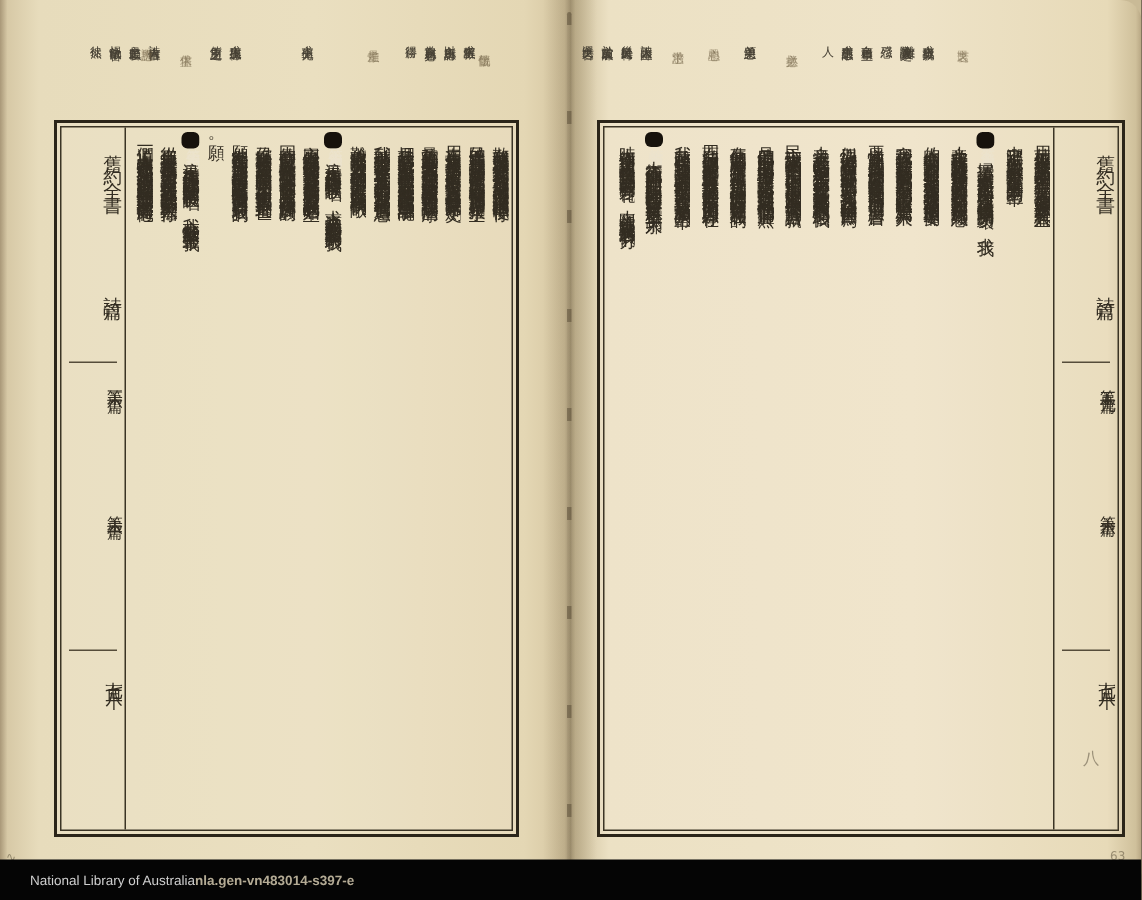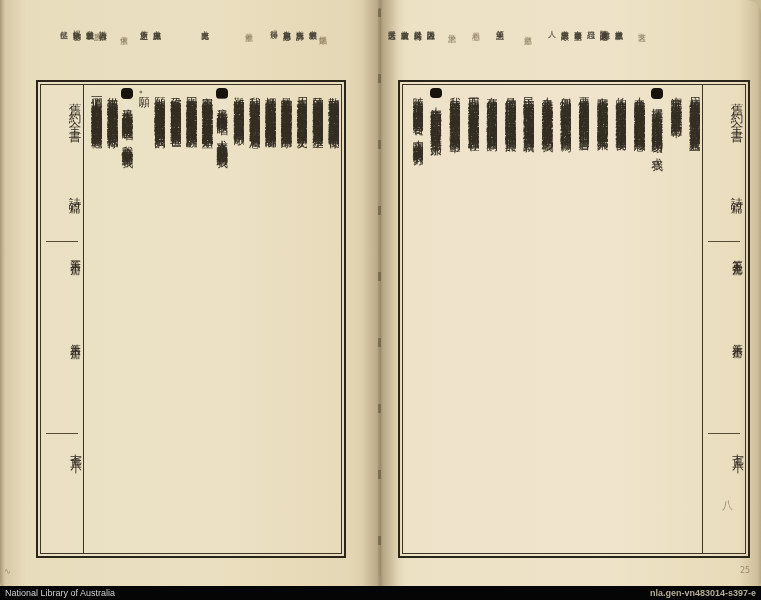--- a/index.html
+++ b/index.html
@@ -46,22 +46,22 @@
   
   .ag{position:absolute;top:24px;height:56px;display:flex;flex-direction:row-reverse;}
   .acol{writing-mode:vertical-rl;text-orientation:upright;font-size:8px;line-height:11px;
         letter-spacing:.5px;color:#464034;margin-left:2px;}
   .lp-g1{left:266px}.lp-g2{left:197px}.lp-g3{left:136px}.lp-g4{left:56px}
   .rp-g1{left:598px}.rp-g2{left:544px}.rp-g3{left:492px}.rp-g4{left:384px}
   
   .ghost{position:absolute;writing-mode:vertical-rl;text-orientation:upright;
          font-size:8px;line-height:11px;color:rgba(112,97,70,.40);filter:blur(.4px);}
   
-  .idbar{position:absolute;left:0;right:0;bottom:0;height:14px;background:#050505;
-         display:flex;justify-content:space-between;align-items:center;padding:0 5px;
+  .idbar{position:absolute;left:0;right:0;bottom:0;height:27px;background:#050505;
+         display:flex;justify-content:flex-start;align-items:center;padding:0 20px;
          font-family:"Liberation Sans","DejaVu Sans",sans-serif;font-size:9px;}
   .idbar .lt{color:#cfcfcf;}
   .idbar .rt{color:#b4ab95;font-weight:bold;}
   .pencil{position:absolute;font-size:8px;color:rgba(95,84,62,.55);
           font-family:"DejaVu Sans",sans-serif;}
   .pk-l{left:4px;top:567px}.pk-r{left:740px;top:566px}
   .stampghost{position:absolute;left:722px;top:498px;font-size:11px;color:rgba(60,50,35,.45);filter:blur(.3px);}
 </style>
 </head>
 <body>
@@ -190,20 +190,20 @@
         <div class="mlabel ml-ch2">第六十篇</div>
         <div class="mrule mr2"></div>
         <div class="mlabel ml-pg">七百八十</div>
       </div>
     </div>
   </div>
 
   <div class="stampghost">八</div>
 
   <div class="pencil pk-l">∿</div>
-  <div class="pencil pk-r">25</div>
+  <div class="pencil pk-r">63</div>
 
   <div class="idbar">
     <span class="lt">National Library of Australia</span>
     <span class="rt">nla.gen-vn483014-s397-e</span>
   </div>
 
 </div>
 
 </body></html>

